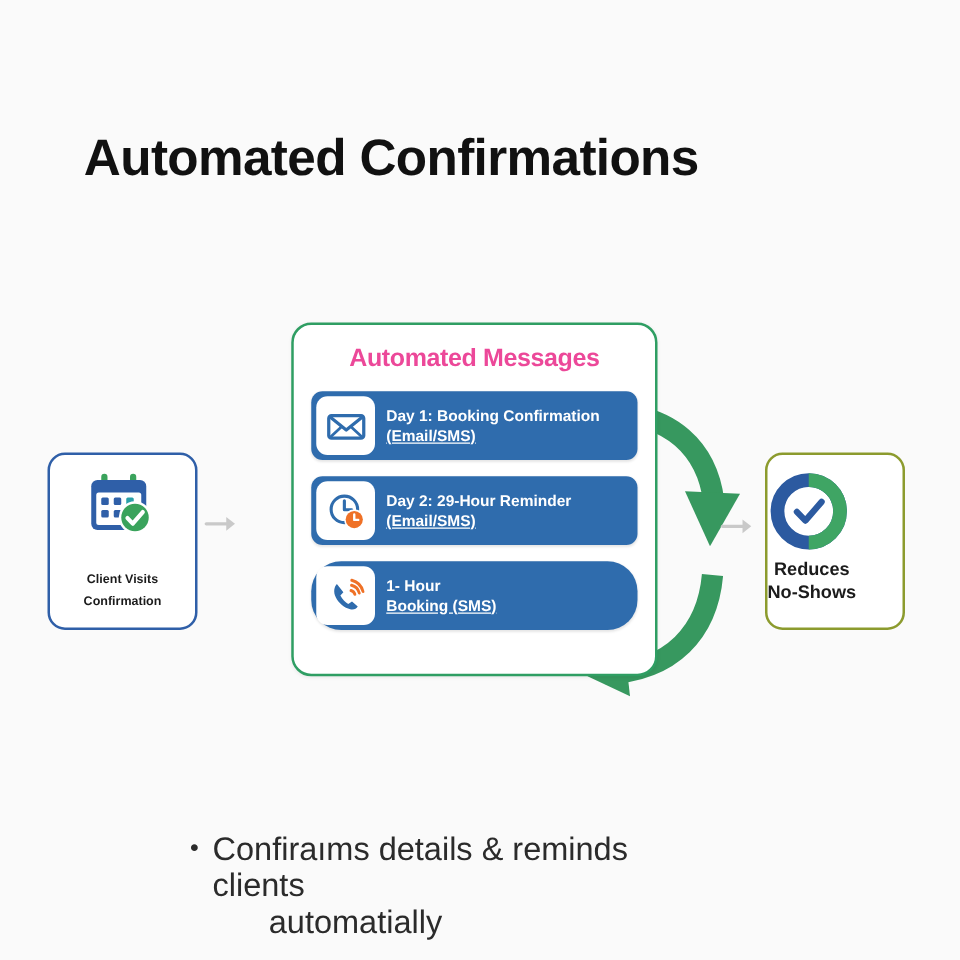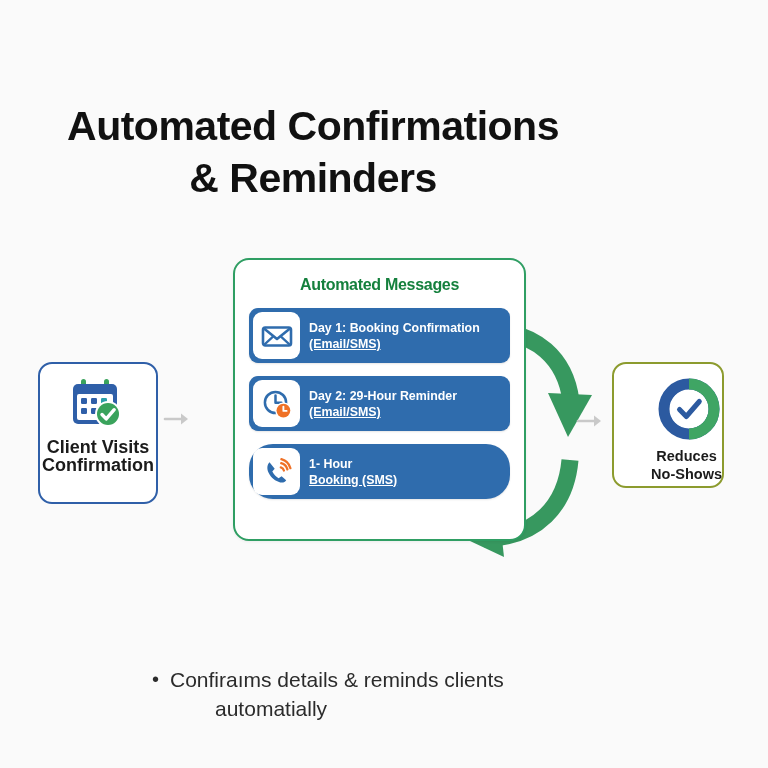--- a/index.html
+++ b/index.html
@@ -42,22 +42,22 @@
     border-radius: 14px;
     box-sizing: border-box;
     display: flex;
     flex-direction: column;
     align-items: center;
     justify-content: flex-start;
     padding-top: 12px;
   }
   .node-left .icon-wrap { width: 62px; height: 56px; }
   .node-left .node-label {
-    margin-top: 6px;
-    font-size: 18px;
+    margin-top: 23px;
+    font-size: 10px;
     line-height: 18px;
     font-weight: bold;
     color: #1b1b1b;
     text-align: center;
   }
 
   
   .gray-arrow {
     position: absolute;
     width: 30px;
@@ -75,23 +75,23 @@
     height: 283px;
     background: #ffffff;
     border: 2.5px solid #2f9e63;
     border-radius: 16px;
     box-sizing: border-box;
     padding: 12px 14px 14px 14px;
     box-shadow: 0 1px 3px rgba(0,0,0,0.06);
   }
   .msg-card-title {
     text-align: center;
-    font-size: 16px;
-    font-weight: bold;
-    color: #15803d;
+    font-size: 20px;
+    font-weight: bold;
+    color: #ec4899;
     margin: 4px 0 14px 0;
     letter-spacing: -0.3px;
   }
   .msg-row {
     position: relative;
     height: 55px;
     background: #2f6cad;
     border-radius: 9px;
     margin-bottom: 13px;
     display: flex;
@@ -129,28 +129,28 @@
     height: 245px;
     pointer-events: none;
   }
 
   
   .node-right {
     position: absolute;
     left: 612px;
     top: 362px;
     width: 112px;
-    height: 126px;
+    height: 142px;
     background: #ffffff;
     border: 2px solid #8c9b2e;
     border-radius: 14px;
     box-sizing: border-box;
     display: flex;
     flex-direction: column;
-    align-items: flex-end;
+    align-items: flex-start;
     justify-content: flex-start;
     padding-top: 12px;
   }
   .node-right .icon-wrap { width: 66px; height: 66px; }
   .node-right .node-label {
     margin-top: 5px;
     font-size: 14.5px;
     line-height: 18px;
     font-weight: bold;
     color: #1b1b1b;
@@ -167,31 +167,30 @@
     align-items: flex-start;
   }
   .bullet-dot {
     color: #2b2b2b;
     font-size: 20px;
     line-height: 28px;
     margin-right: 11px;
   }
   .bullet-text {
     color: #2b2b2b;
-    font-size: 21px;
+    font-size: 26px;
     line-height: 29px;
   }
   .bullet-text .l2 { display: block; margin-left: 45px; }
 </style>
 </head>
 <body>
 
 <div class="title-block">
   <span class="title-line">Automated Confirmations</span>
-  <span class="title-line">&amp; Reminders</span>
 </div>
 
 <div class="node-left">
   <span class="icon-wrap">
     <svg viewBox="0 0 62 56" width="62" height="56">
       <rect x="14" y="3" width="5" height="11" rx="2.5" fill="#3aa35c"></rect>
       <rect x="37" y="3" width="5" height="11" rx="2.5" fill="#3aa35c"></rect>
       <rect x="6" y="8" width="44" height="40" rx="5" fill="#2f5fa8"></rect>
       <rect x="10" y="18" width="36" height="26" rx="2" fill="#ffffff"></rect>
       <rect x="14" y="22" width="6" height="6" rx="1.2" fill="#2f5fa8"></rect>

